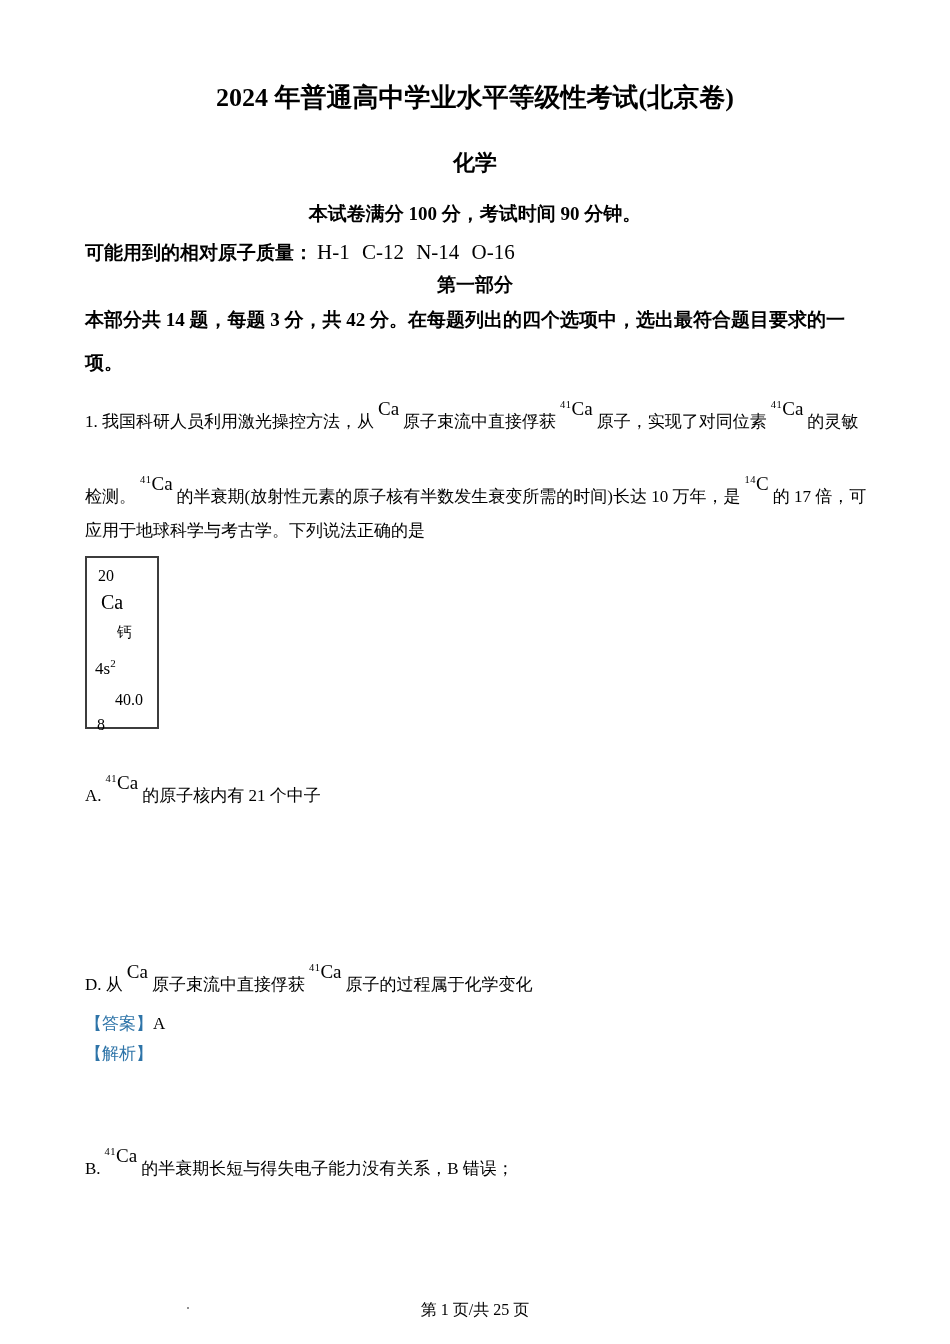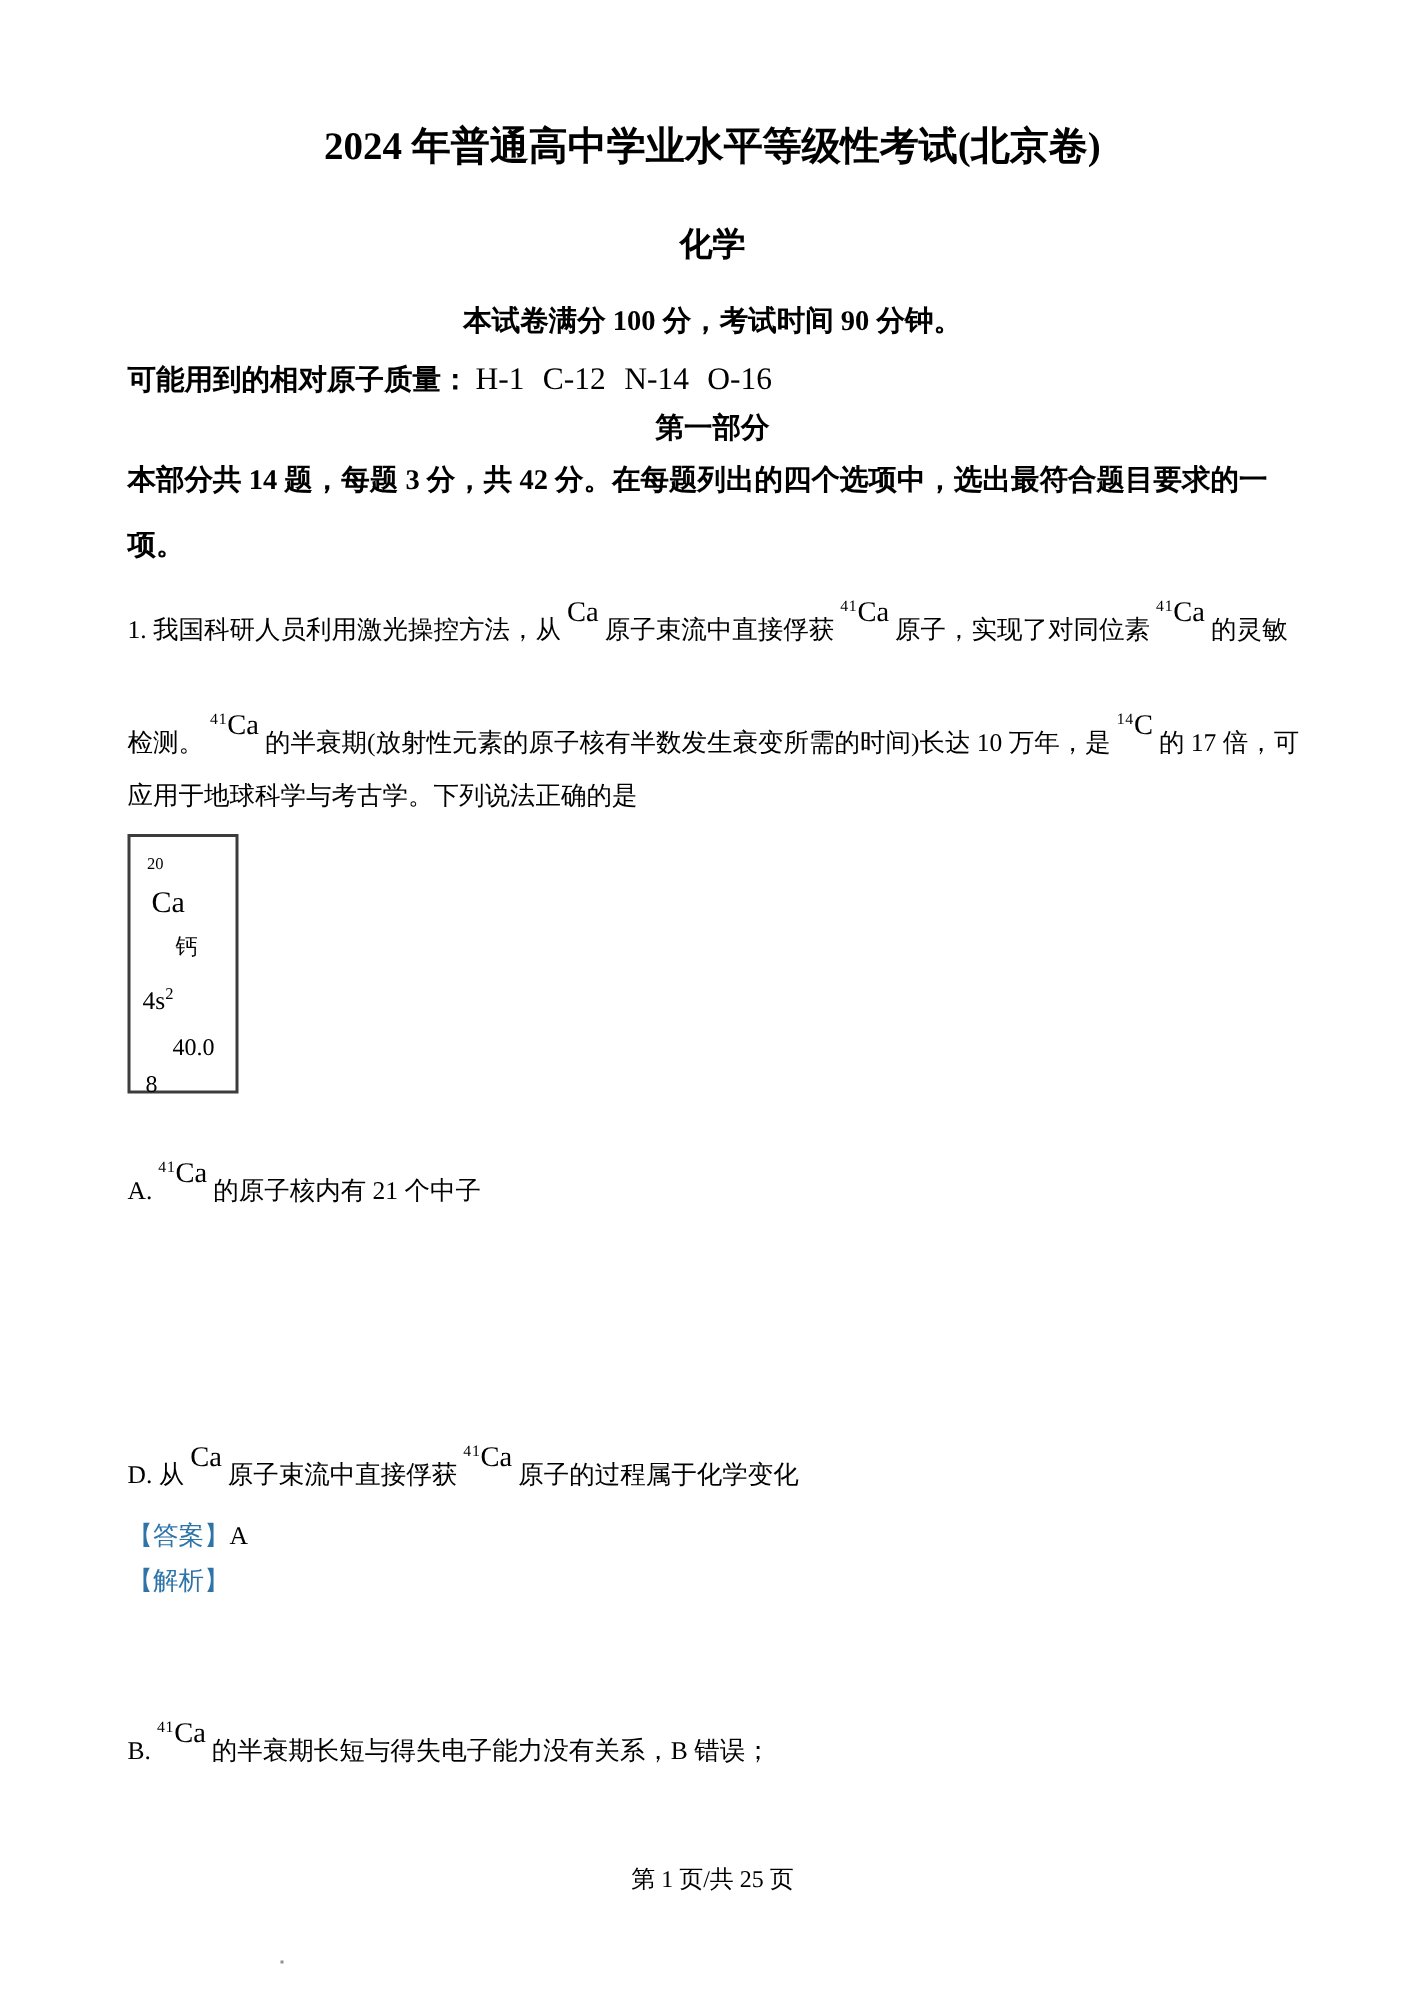--- a/index.html
+++ b/index.html
@@ -38,39 +38,39 @@
   .formula { position: relative; top: -7px; font-size: 20px; margin: 0 5px; }
   .accent { color: var(--accent); }
 
   .el-box {
     position: absolute; left: 85px; top: 556px;
     width: 74px; height: 173px;
     border: 2px solid #3c3c3c;
     padding-top: 5px;
   }
   .el-box div { white-space: nowrap; }
-  .el-num    { font-size: 11px; line-height: 26px; padding-left: 11px; }
+  .el-num    { font-size: 16px; line-height: 26px; padding-left: 11px; }
   .el-sym    { font-size: 20px; line-height: 27px; padding-left: 14px; }
   .el-name   { font-size: 15px; line-height: 32px; padding-left: 30px; }
   .el-cfg    { font-size: 17px; line-height: 30px; padding-left: 8px; }
   .el-cfg sup{ font-size: 11px; }
   .el-mass1  { font-size: 16px; line-height: 31px; padding-left: 28px; }
   .el-mass2  { font-size: 16px; line-height: 20px; padding-left: 10px; }
 
   .opt-a { top: 778px; }
   .opt-b { top: 841px; }
   .opt-c { top: 904px; }
   .opt-d { top: 967px; }
 
   .ans-line   { top: 1011px; }
   .anal-line  { top: 1041px; }
   .det-line1  { top: 1091px; }
   .det-line2  { top: 1151px; }
 
-  .footer { top: 1243px; font-size: 16px; }
+  .footer { top: 1300px; font-size: 16px; }
   .artifact-dot {
     position: absolute; left: 187px; top: 1307px;
     width: 2px; height: 2px; background: #909090;
   }
 </style>
 </head>
 <body>
 
 <div class="page">
 

